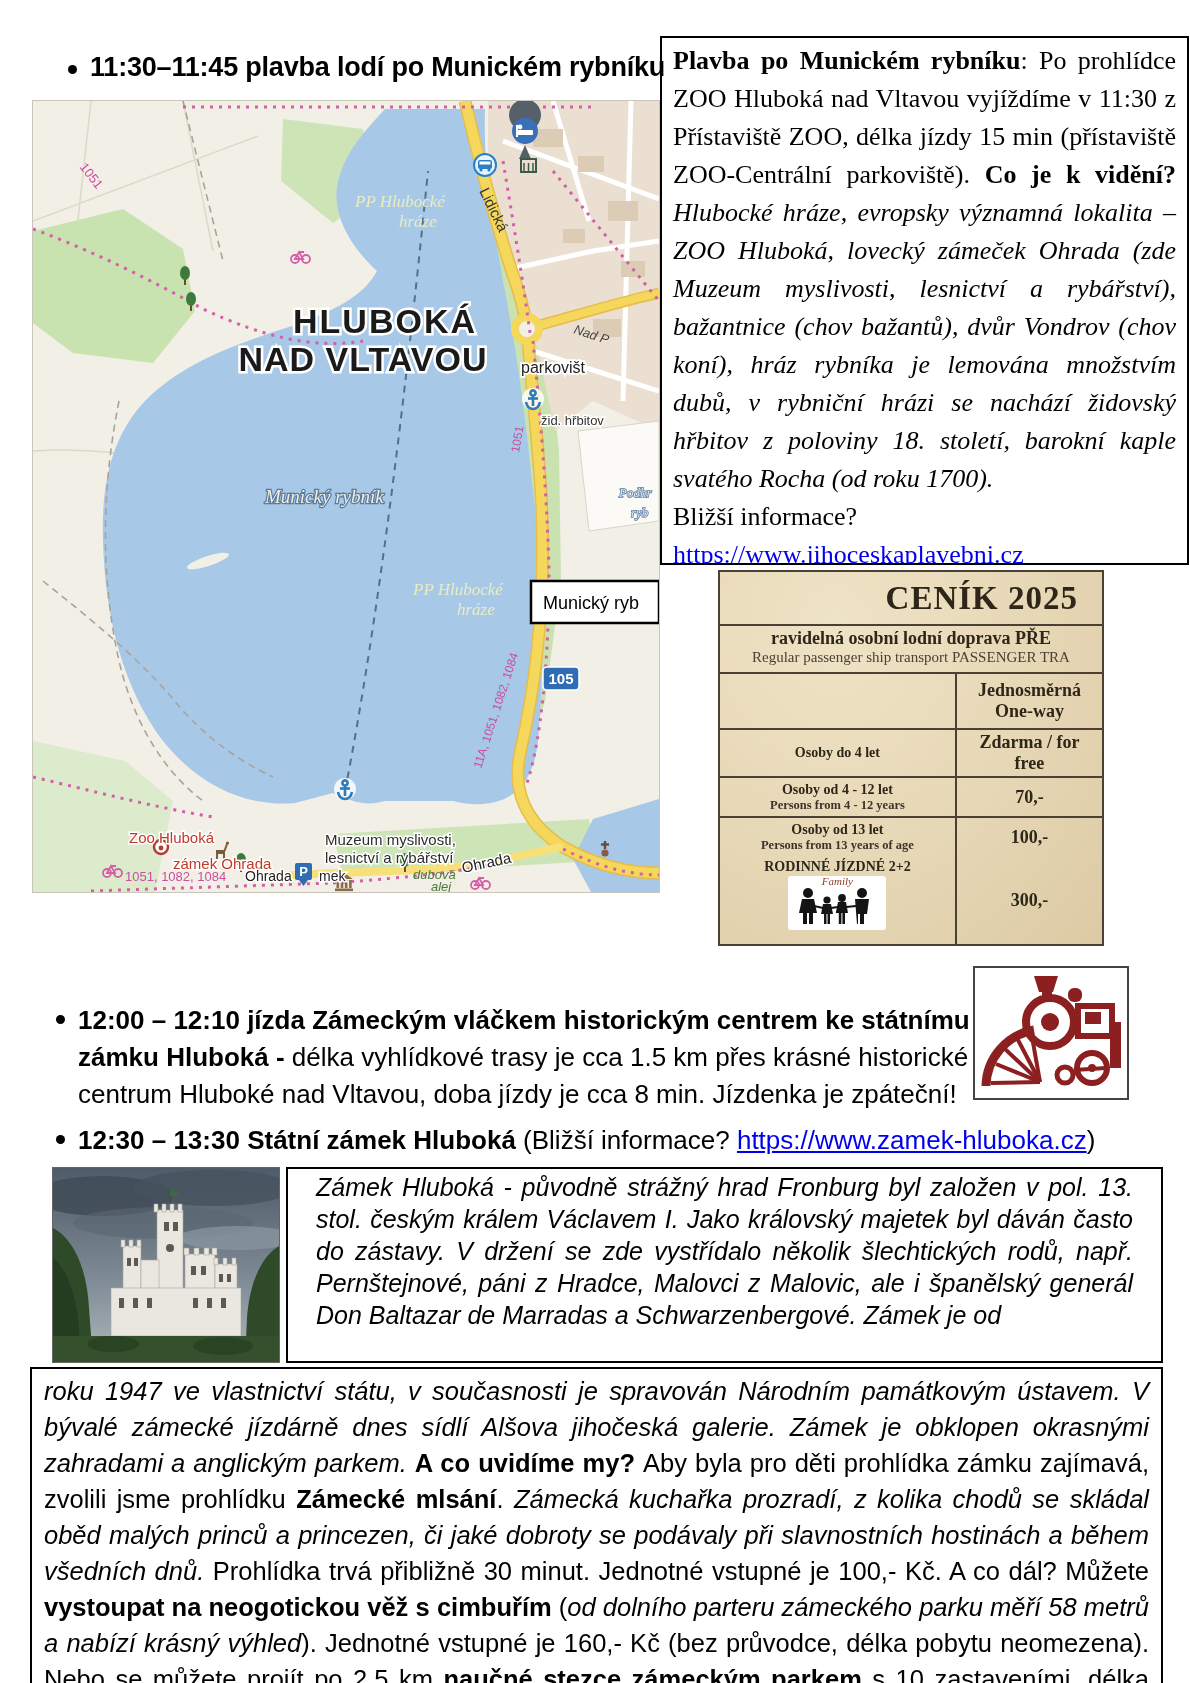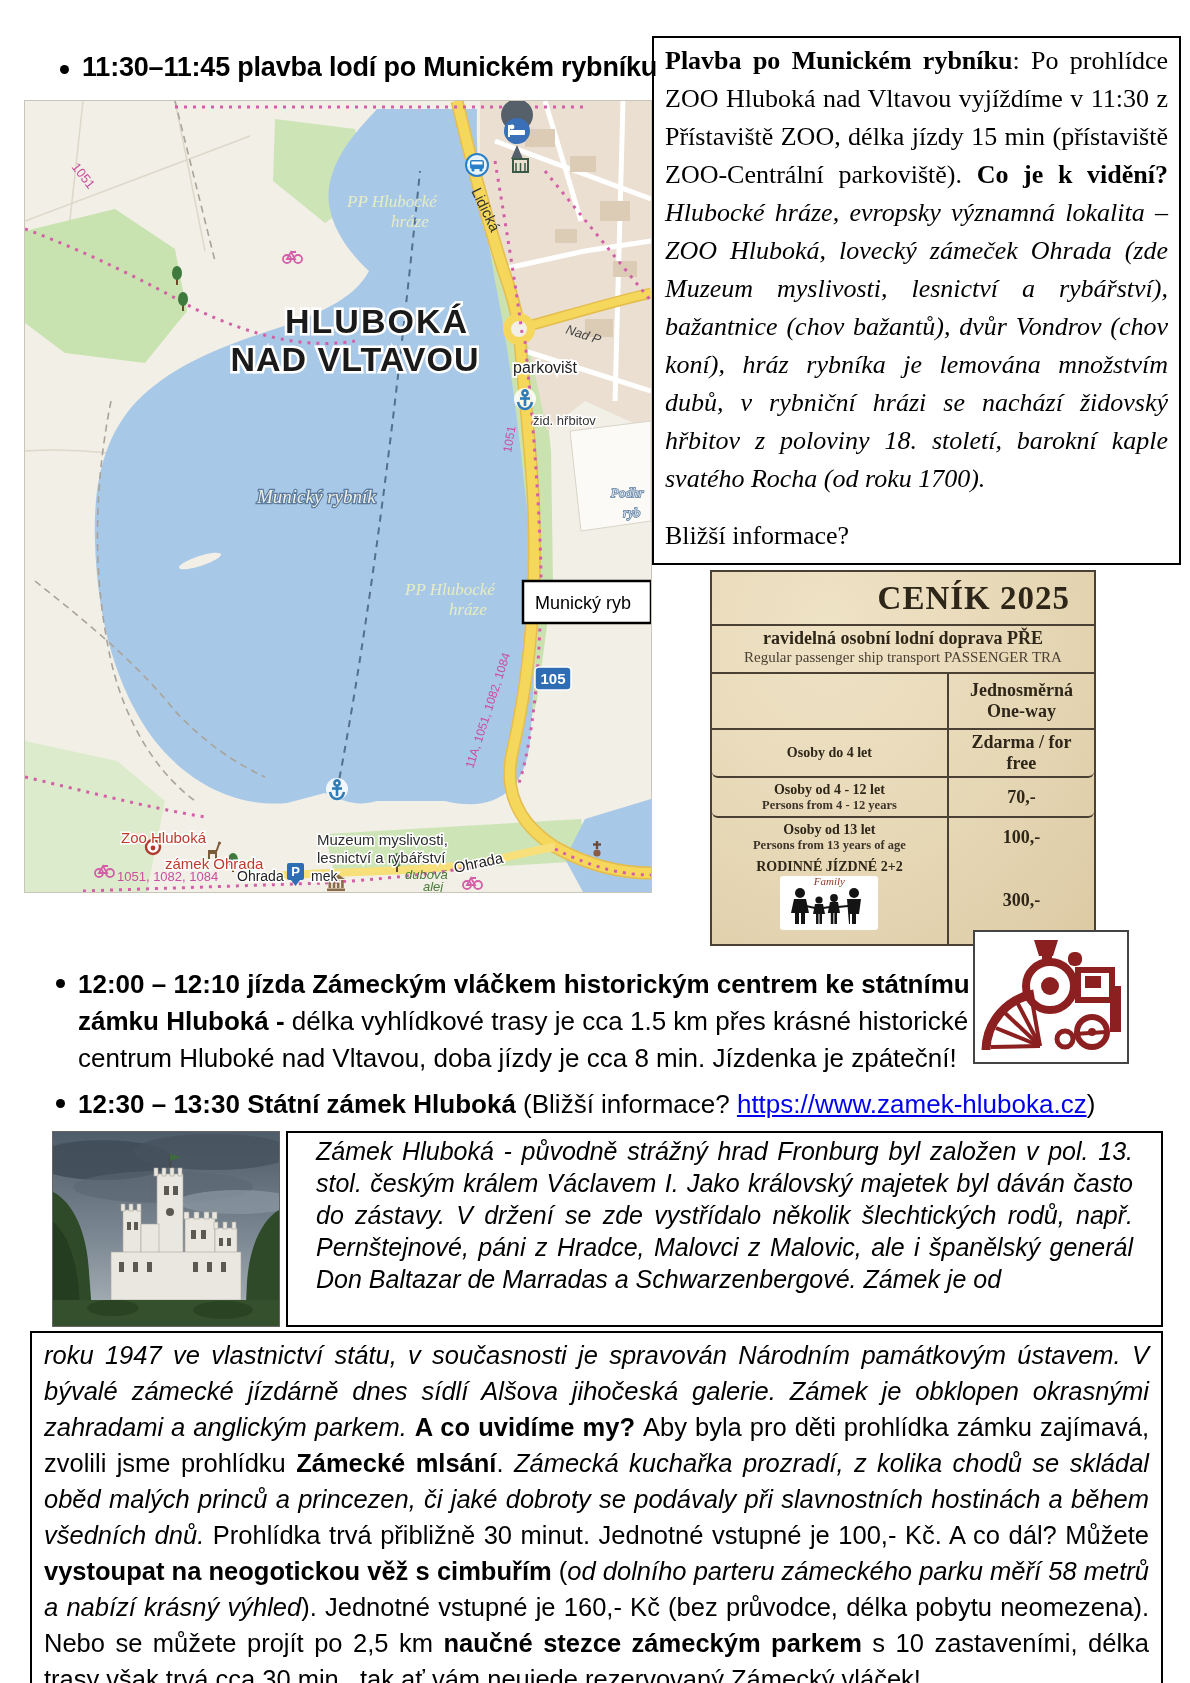--- a/index.html
+++ b/index.html
@@ -1,29 +1,29 @@
 <!DOCTYPE html>
 <html lang="cs"><head>
 <meta charset="utf-8">
 <style>
   html,body{margin:0;padding:0;background:#888;}
   .page{position:relative;width:1190px;height:1683px;background:#ffffff;overflow:hidden;
         font-family:"Liberation Sans",sans-serif;color:#000;}
   
-  .top-section{position:absolute;left:4px;top:0;width:1053px;height:962px;}
+  .top-section{position:absolute;left:12px;top:0;width:1053px;height:962px;}
   .bullet{position:relative;padding-left:26px;}
   .bullet::before{content:"";position:absolute;left:4px;top:13px;width:9px;height:9px;border-radius:50%;background:#000;}
   .b1{position:absolute;left:52px;top:52px;font-size:27px;font-weight:bold;letter-spacing:-0.2px;}
   .map-wrap{position:absolute;left:20px;top:100px;width:628px;height:793px;border:1px solid #c9c5b9;box-sizing:border-box;}
   .map-wrap svg{display:block;}
   
   .plavba-box{position:absolute;left:648px;top:36px;width:529px;height:529px;border:2px solid #000;
       box-sizing:border-box;padding:4px 11px;font-family:"Liberation Serif",serif;font-size:26px;
       line-height:38px;text-align:justify;overflow:hidden;}
-  .plavba-box .last{display:block;text-align:left;margin-top:19px;}
+  .plavba-box .last{display:block;text-align:left;}
   .b-bold{font-weight:bold;}
   .b-ital{font-style:italic;}
   a.doclink{color:#0000EE;text-decoration:underline;}
   
   .cenik{position:absolute;left:706px;top:570px;width:386px;height:376px;box-sizing:border-box;
       border:2px solid #4a4034;background:radial-gradient(ellipse at 30% 15%,#efe3c6,#e6d7b5 55%,#dccaa4);
       color:#2e2618;font-family:"Liberation Serif",serif;display:flex;flex-direction:column;overflow:hidden;}
   .cenik .title{height:52px;display:flex;align-items:center;justify-content:flex-end;padding-right:24px;
       font-size:33px;font-weight:bold;letter-spacing:1px;}
   .cenik .subtitle{border-top:2px solid #4a4034;height:46px;text-align:center;overflow:hidden;}
@@ -32,29 +32,29 @@
   .cenik .grid{flex:1;display:flex;flex-direction:column;border-top:2px solid #4a4034;}
   .crow{display:flex;border-bottom:2px solid #4a4034;}
   .crow:last-child{border-bottom:none;}
   .crow .lcol{width:62%;border-right:2px solid #4a4034;display:flex;flex-direction:column;justify-content:center;
       align-items:center;text-align:center;padding:2px 4px;box-sizing:border-box;}
   .crow .rcol{width:38%;display:flex;flex-direction:column;justify-content:center;align-items:center;
       text-align:center;font-weight:bold;font-size:18px;padding:2px;box-sizing:border-box;}
   .crow .cs{font-weight:bold;font-size:14px;}
   .crow .en{font-weight:bold;font-size:12.5px;color:#3c332a;}
   .crow.header{height:54px;flex:none;}
-  .crow.r{flex:1;border-radius:6px;}
+  .crow.r{flex:1;}
   .crow.family{height:88px;flex:none;}
   .family .lcol{justify-content:flex-start;padding-top:3px;}
   .family-icon-plate{background:#fff;border-radius:3px;margin-top:1px;padding:0 6px;position:relative;}
   .family-script{font-style:italic;font-size:11px;color:#8b3a2a;font-family:"Liberation Serif",serif;line-height:10px;}
   
   .flow{position:absolute;left:30px;top:966px;width:1133px;}
   .b2wrap{position:relative;min-height:116px;margin-left:22px;}
-  .b2wrap .btxt{width:900px;font-size:26px;line-height:37px;}
+  .b2wrap .btxt{width:900px;font-size:26px;line-height:37px;margin-top:36px;}
   .loco-box{position:absolute;right:34px;top:-36px;width:152px;height:130px;border:2px solid #444;
       background:#fff;display:flex;align-items:center;justify-content:center;}
   .b3{margin-left:22px;margin-top:4px;font-size:26px;line-height:37px;}
   .castle-row{display:flex;margin-top:8px;margin-left:22px;}
   .castle-photo{width:228px;height:196px;flex:none;border:1px solid #666;box-sizing:border-box;}
   .zamek-box{flex:1;margin-left:6px;border:2px solid #000;box-sizing:border-box;padding:2px 28px;
       font-style:italic;font-size:25px;line-height:32px;text-align:justify;}
   .main-box{margin-top:4px;border:2px solid #000;box-sizing:border-box;padding:4px 12px;
       font-size:25.5px;line-height:36px;text-align:justify;}
 </style>

